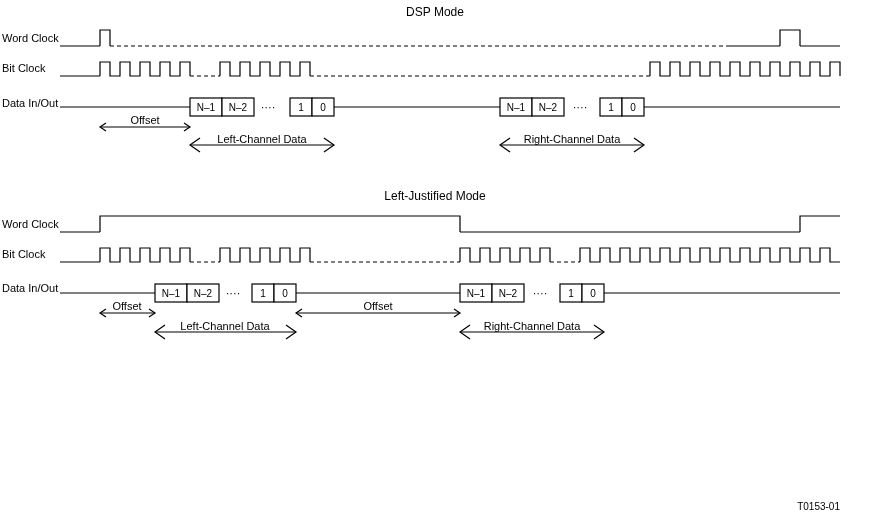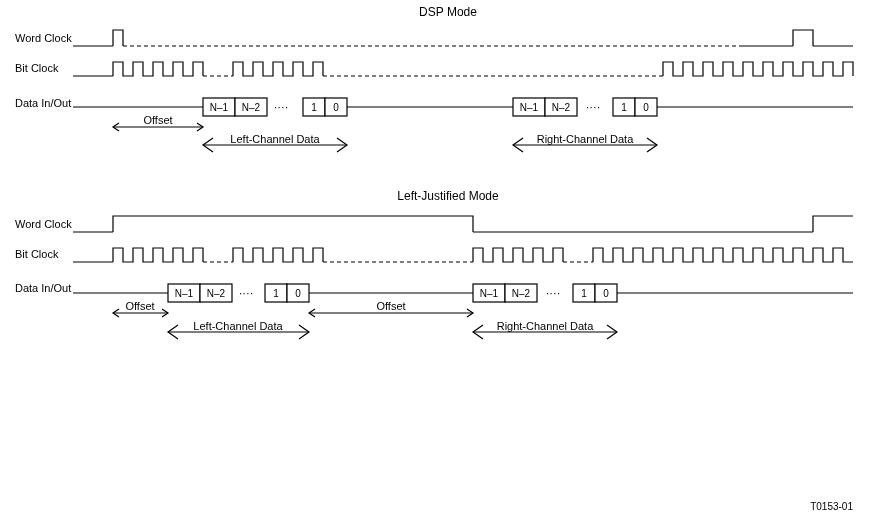--- a/index.html
+++ b/index.html
@@ -10,21 +10,20 @@
       width: 871px;
       height: 517px;
       overflow: hidden;
       position: relative;
     }
     .diagram-container {
       width: 773px;
       height: 517px;
       position: relative;
       background: #fff;
-      margin-left: 13px;
     }
     svg {
       position: absolute;
       top: 0;
       left: 0;
       width: 871px;
       height: 517px;
     }
   </style>
 </head>

